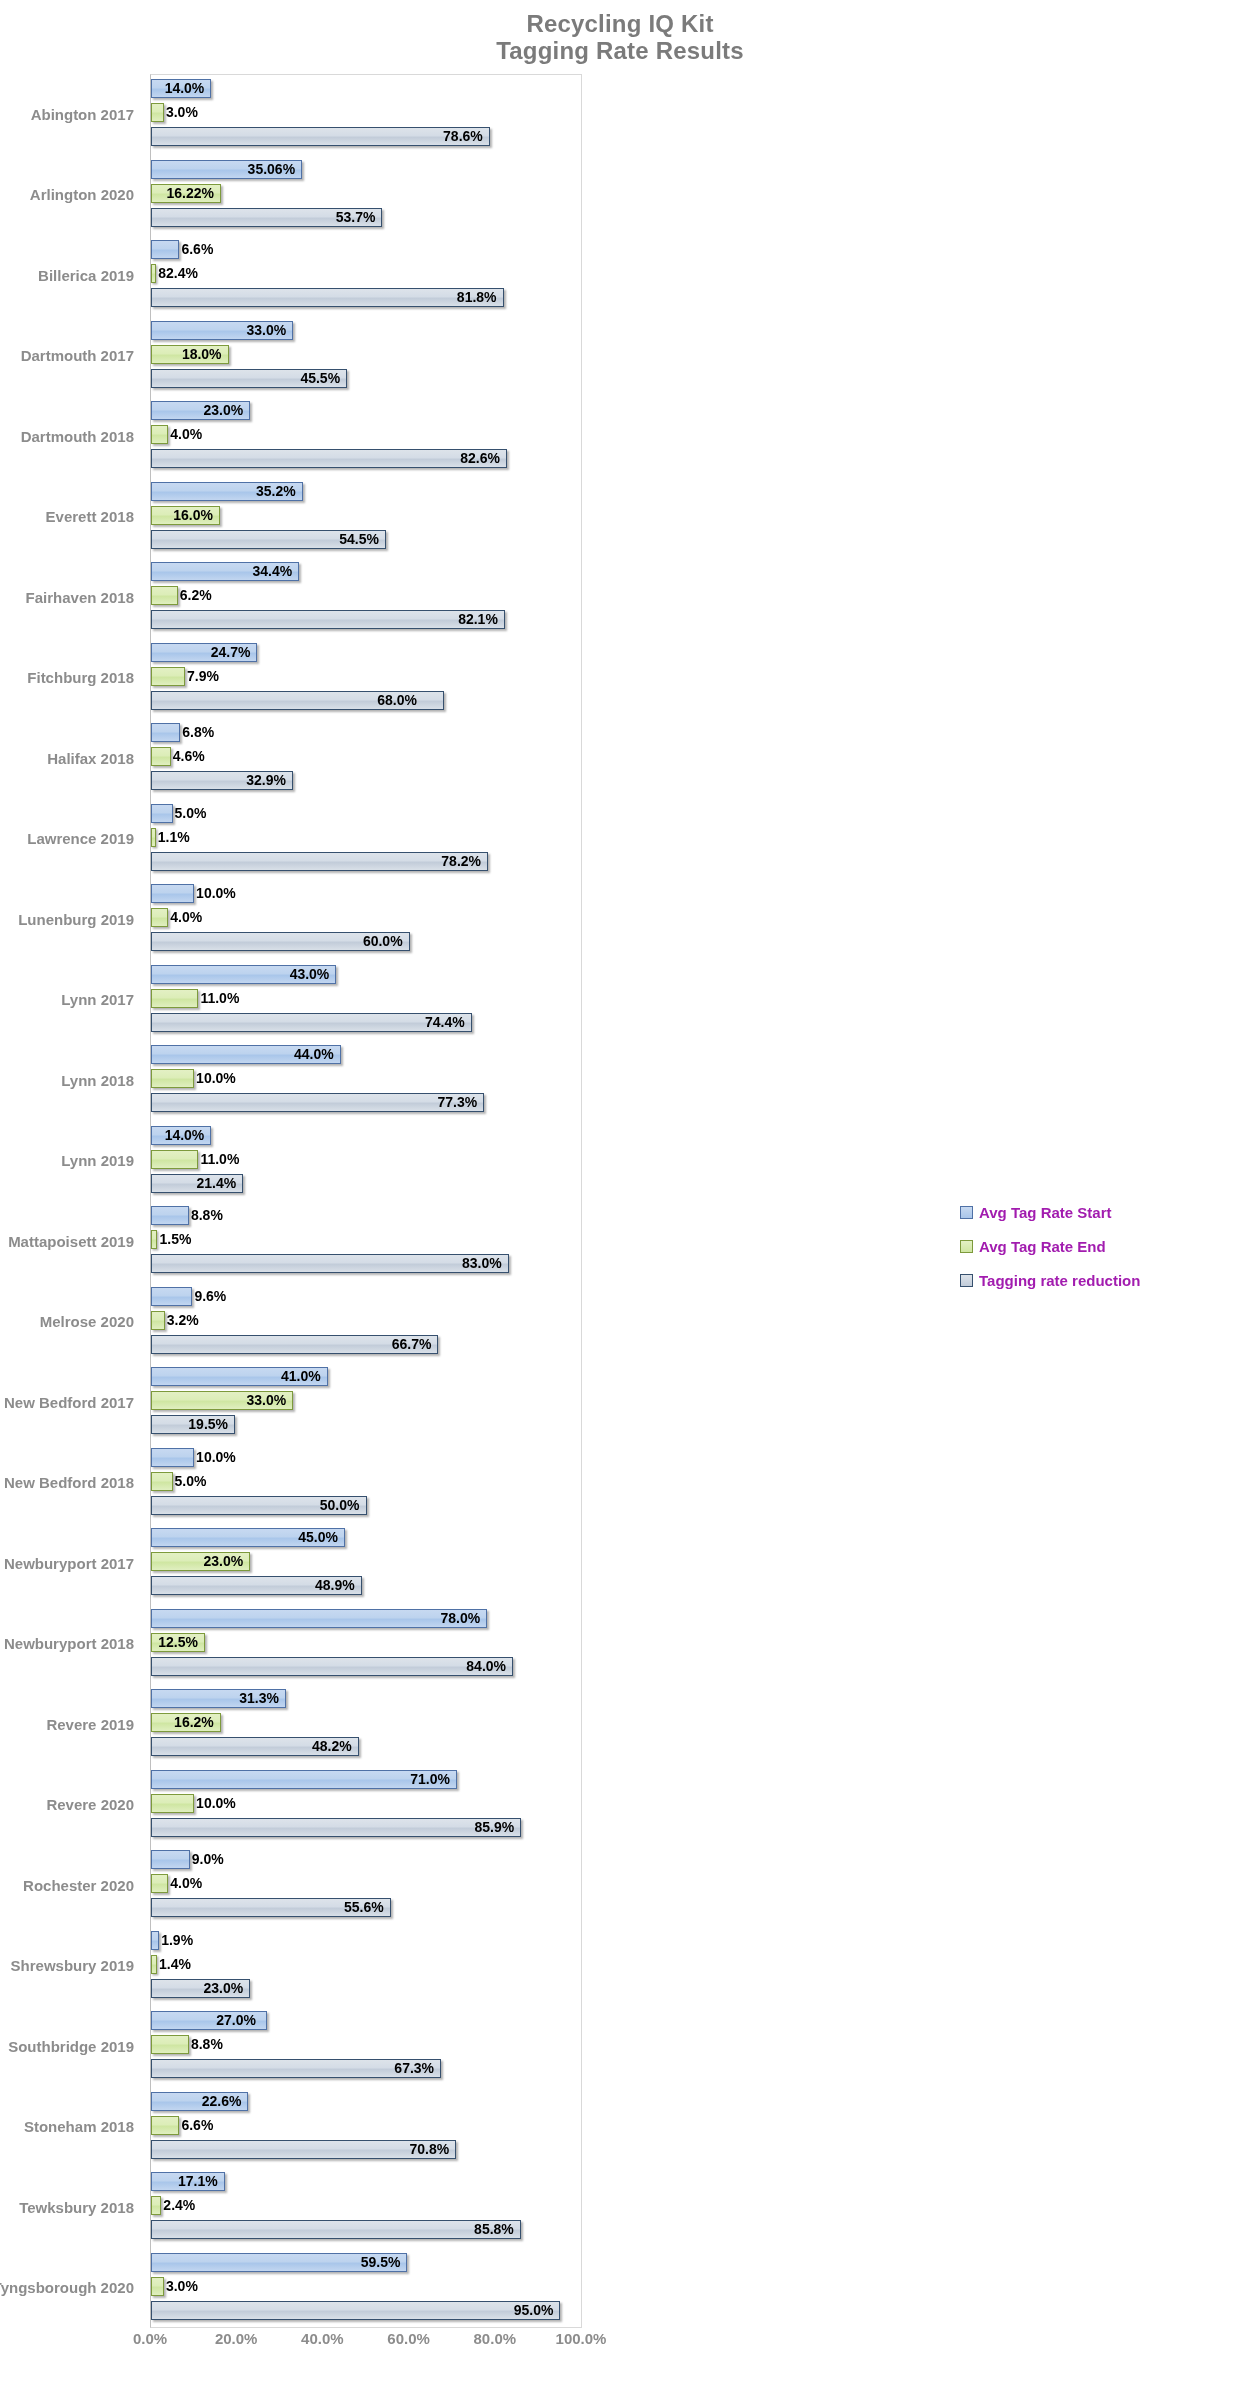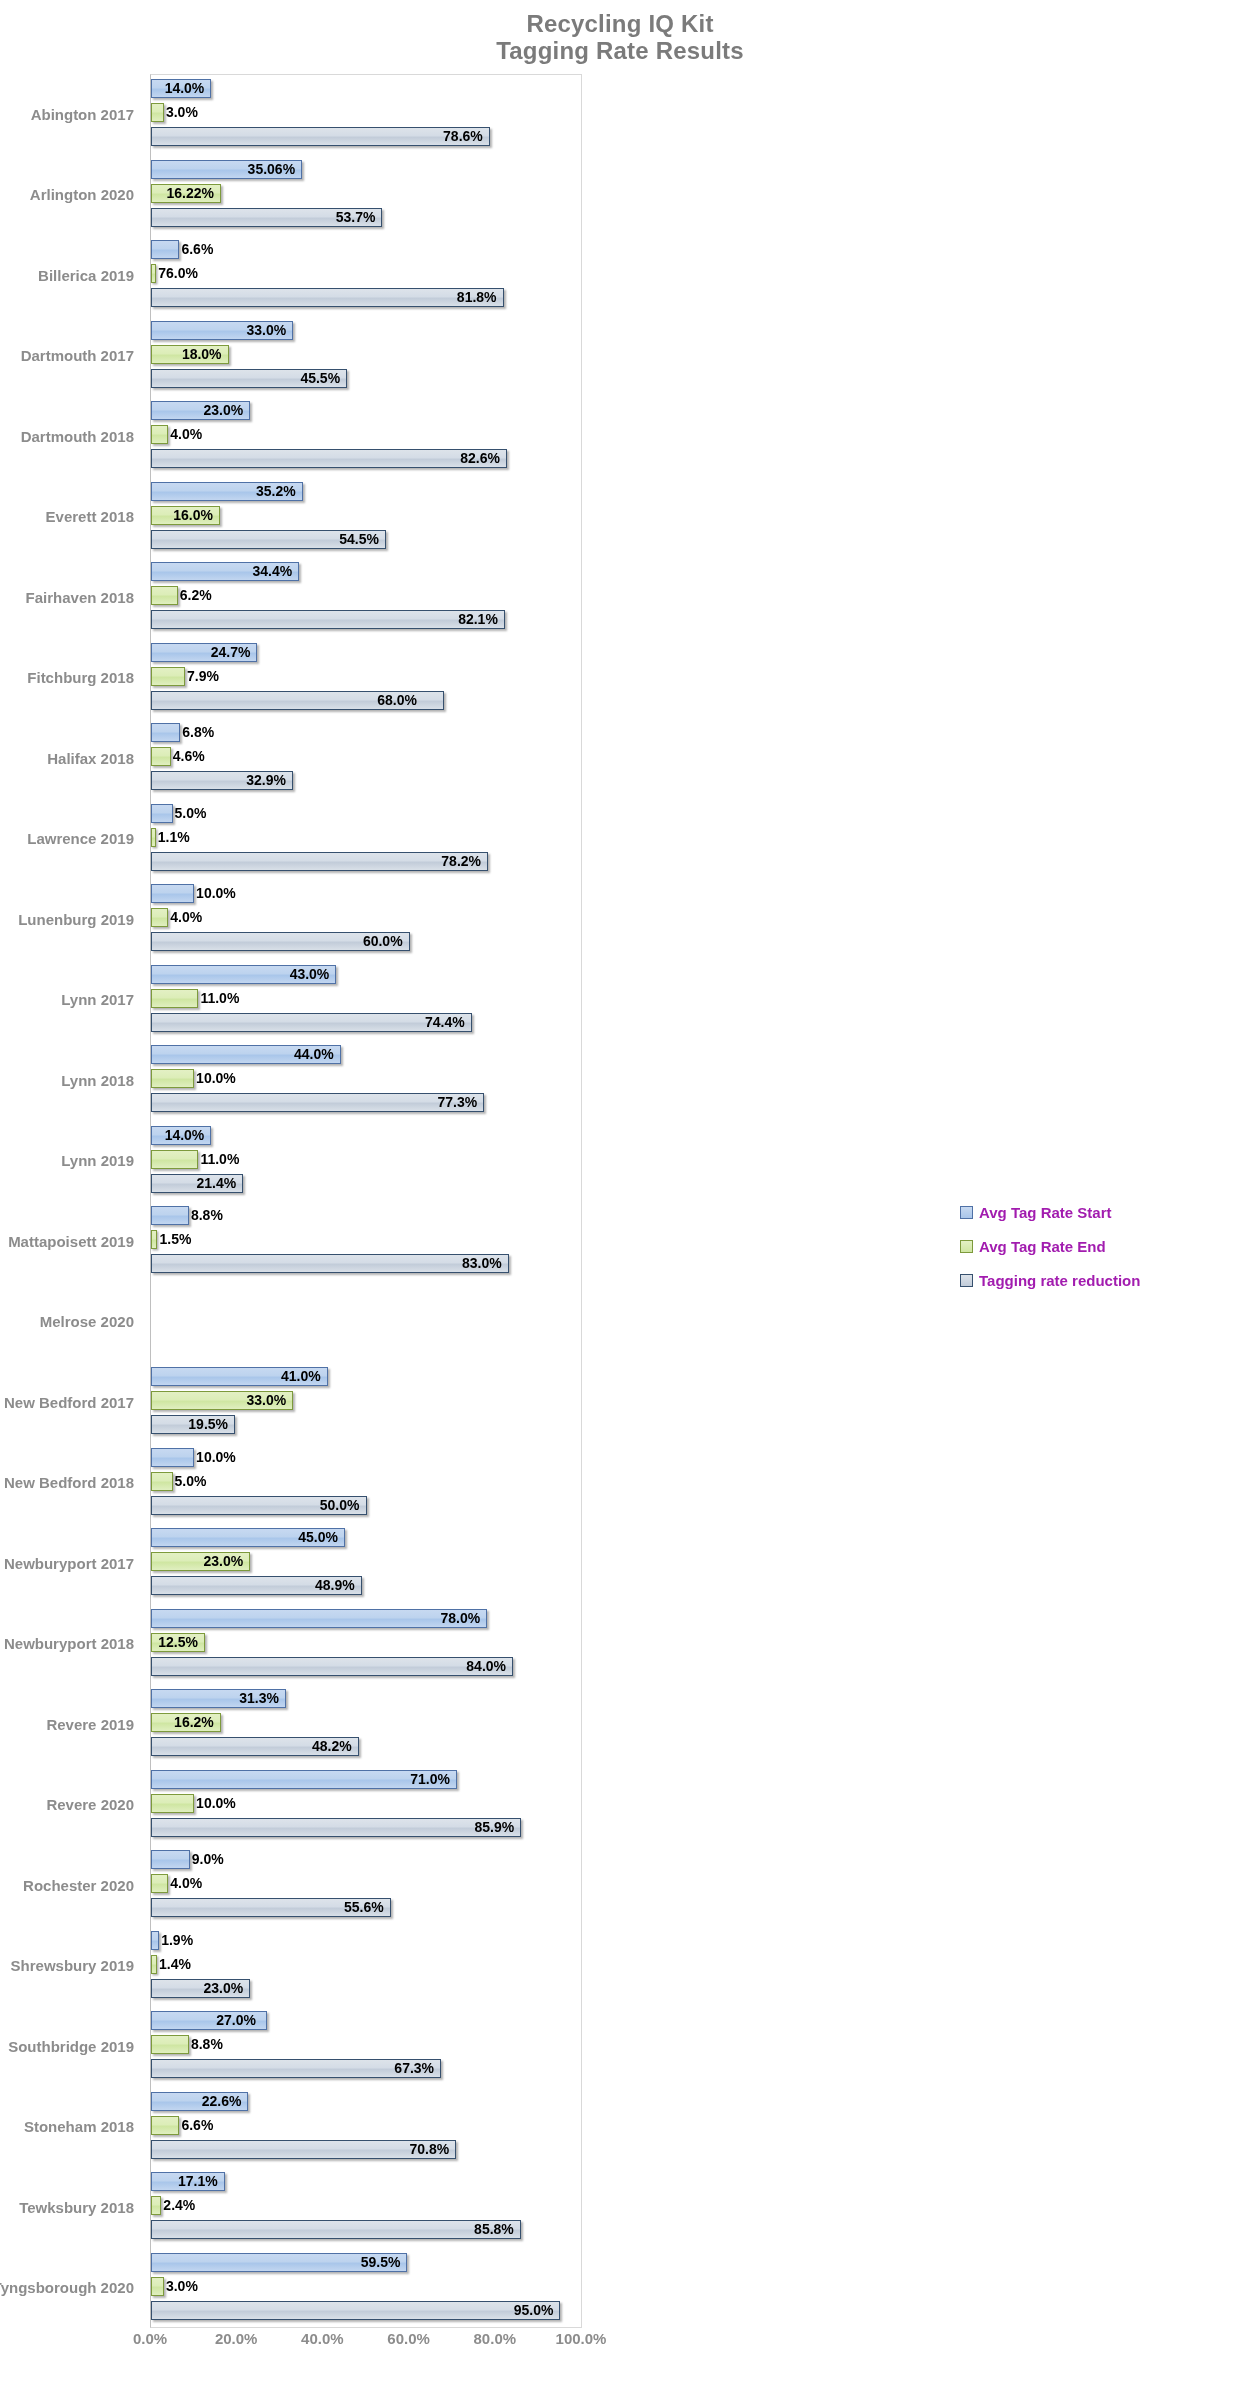--- a/index.html
+++ b/index.html
@@ -233,21 +233,21 @@
       </div>
       <div class="cat-row">
         <div class="cat-label">Billerica 2019</div>
         <div class="bars">
           <div class="bar-wrap">
             <div class="bar s0" title="Avg Tag Rate Start: 6.6%" style="width: 28.446px;"></div>
             <div class="bar-label" style="left: 28.446px; width: auto; text-align: left; padding-right: 0px; padding-left: 2px;">6.6%</div>
           </div>
           <div class="bar-wrap">
             <div class="bar s1" title="Avg Tag Rate End: 1.2%" style="width: 5.172px;"></div>
-            <div class="bar-label" style="left: 5.172px; width: auto; text-align: left; padding-right: 0px; padding-left: 2px;">76.0%</div>
+            <div class="bar-label" style="left: 5.172px; width: auto; text-align: left; padding-right: 0px; padding-left: 2px;">82.4%</div>
           </div>
           <div class="bar-wrap">
             <div class="bar s2" title="Tagging rate reduction: 81.8%" style="width: 352.558px;"></div>
             <div class="bar-label" style="left: 0px; width: 352.558px;">81.8%</div>
           </div>
         </div>
       </div>
       <div class="cat-row">
         <div class="cat-label">Dartmouth 2017</div>
         <div class="bars">
@@ -447,20 +447,34 @@
             <div class="bar-label" style="left: 6.465px; width: auto; text-align: left; padding-right: 0px; padding-left: 2px;">1.5%</div>
           </div>
           <div class="bar-wrap">
             <div class="bar s2" title="Tagging rate reduction: 83.0%" style="width: 357.73px;"></div>
             <div class="bar-label" style="left: 0px; width: 357.73px;">83.0%</div>
           </div>
         </div>
       </div>
       <div class="cat-row">
         <div class="cat-label">Melrose 2020</div>
+        <div class="bars">
+          <div class="bar-wrap">
+            <div class="bar s0" title="Avg Tag Rate Start: 9.6%" style="width: 41.376px;"></div>
+            <div class="bar-label" style="left: 41.376px; width: auto; text-align: left; padding-right: 0px; padding-left: 2px;">9.6%</div>
+          </div>
+          <div class="bar-wrap">
+            <div class="bar s1" title="Avg Tag Rate End: 3.2%" style="width: 13.792px;"></div>
+            <div class="bar-label" style="left: 13.792px; width: auto; text-align: left; padding-right: 0px; padding-left: 2px;">3.2%</div>
+          </div>
+          <div class="bar-wrap">
+            <div class="bar s2" title="Tagging rate reduction: 66.7%" style="width: 287.477px;"></div>
+            <div class="bar-label" style="left: 0px; width: 287.477px;">66.7%</div>
+          </div>
+        </div>
       </div>
       <div class="cat-row">
         <div class="cat-label">New Bedford 2017</div>
         <div class="bars">
           <div class="bar-wrap">
             <div class="bar s0" title="Avg Tag Rate Start: 41.0%" style="width: 176.71px;"></div>
             <div class="bar-label" style="left: 0px; width: 176.71px;">41.0%</div>
           </div>
           <div class="bar-wrap">
             <div class="bar s1" title="Avg Tag Rate End: 33.0%" style="width: 142.23px;"></div>

